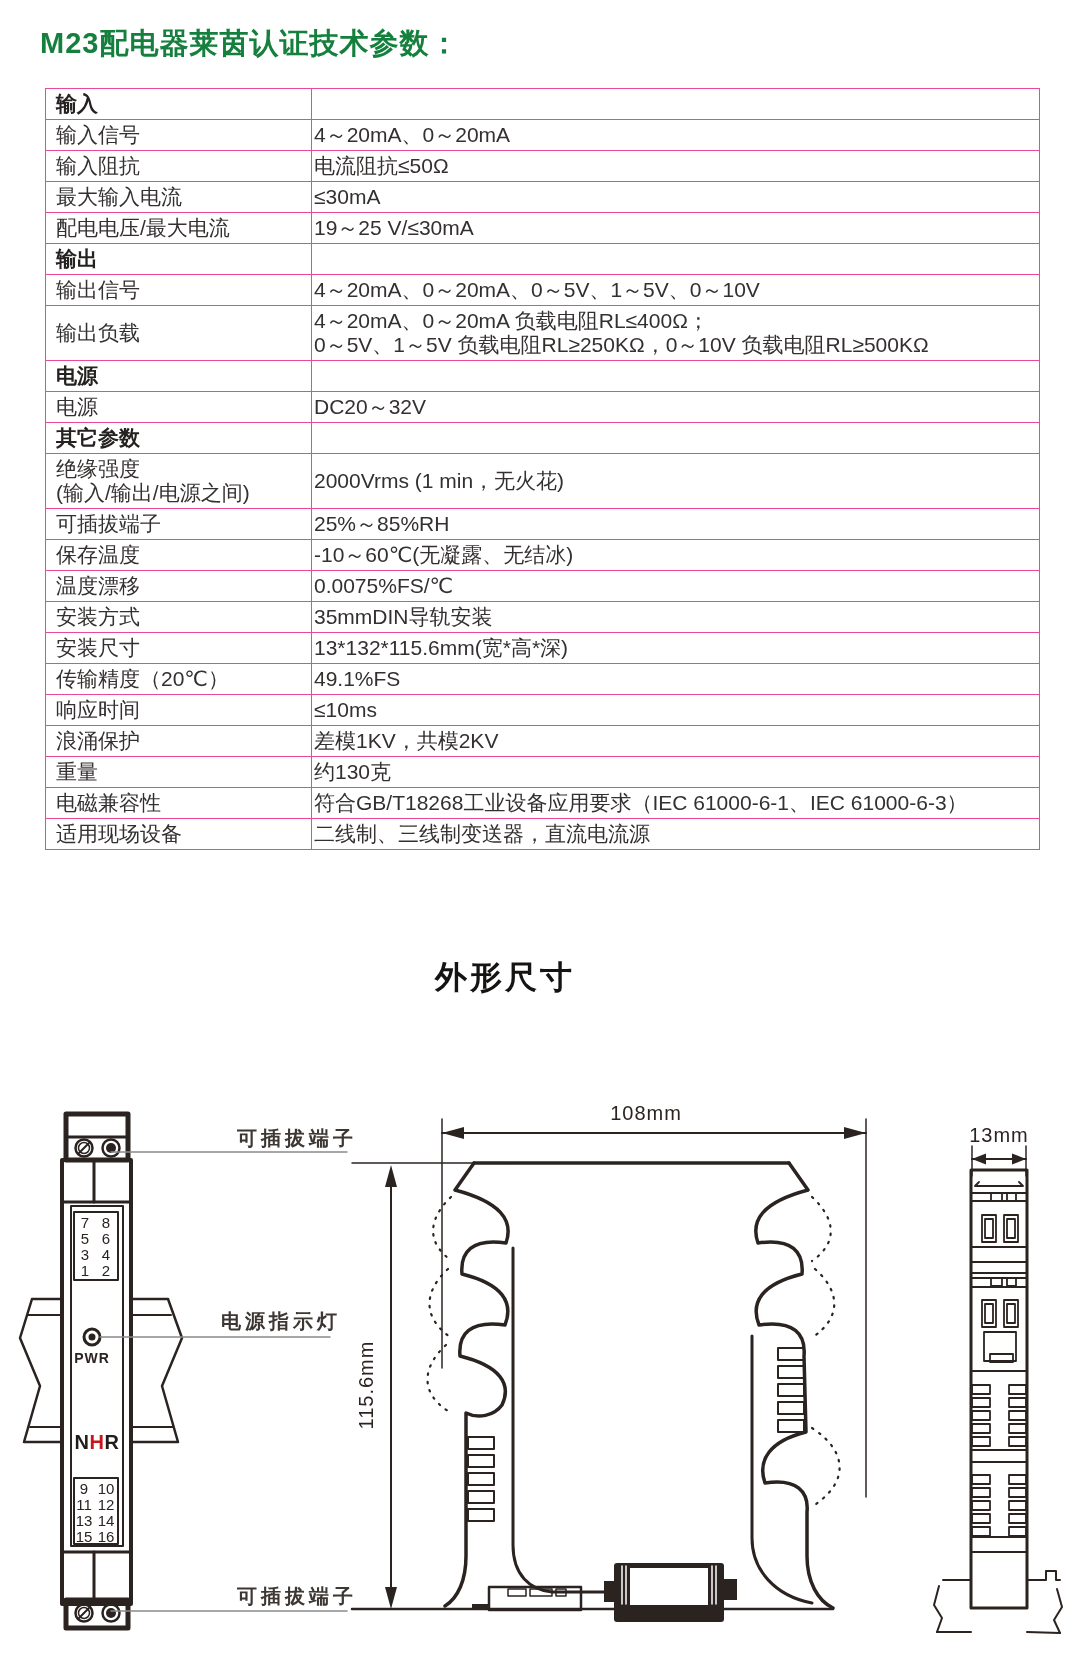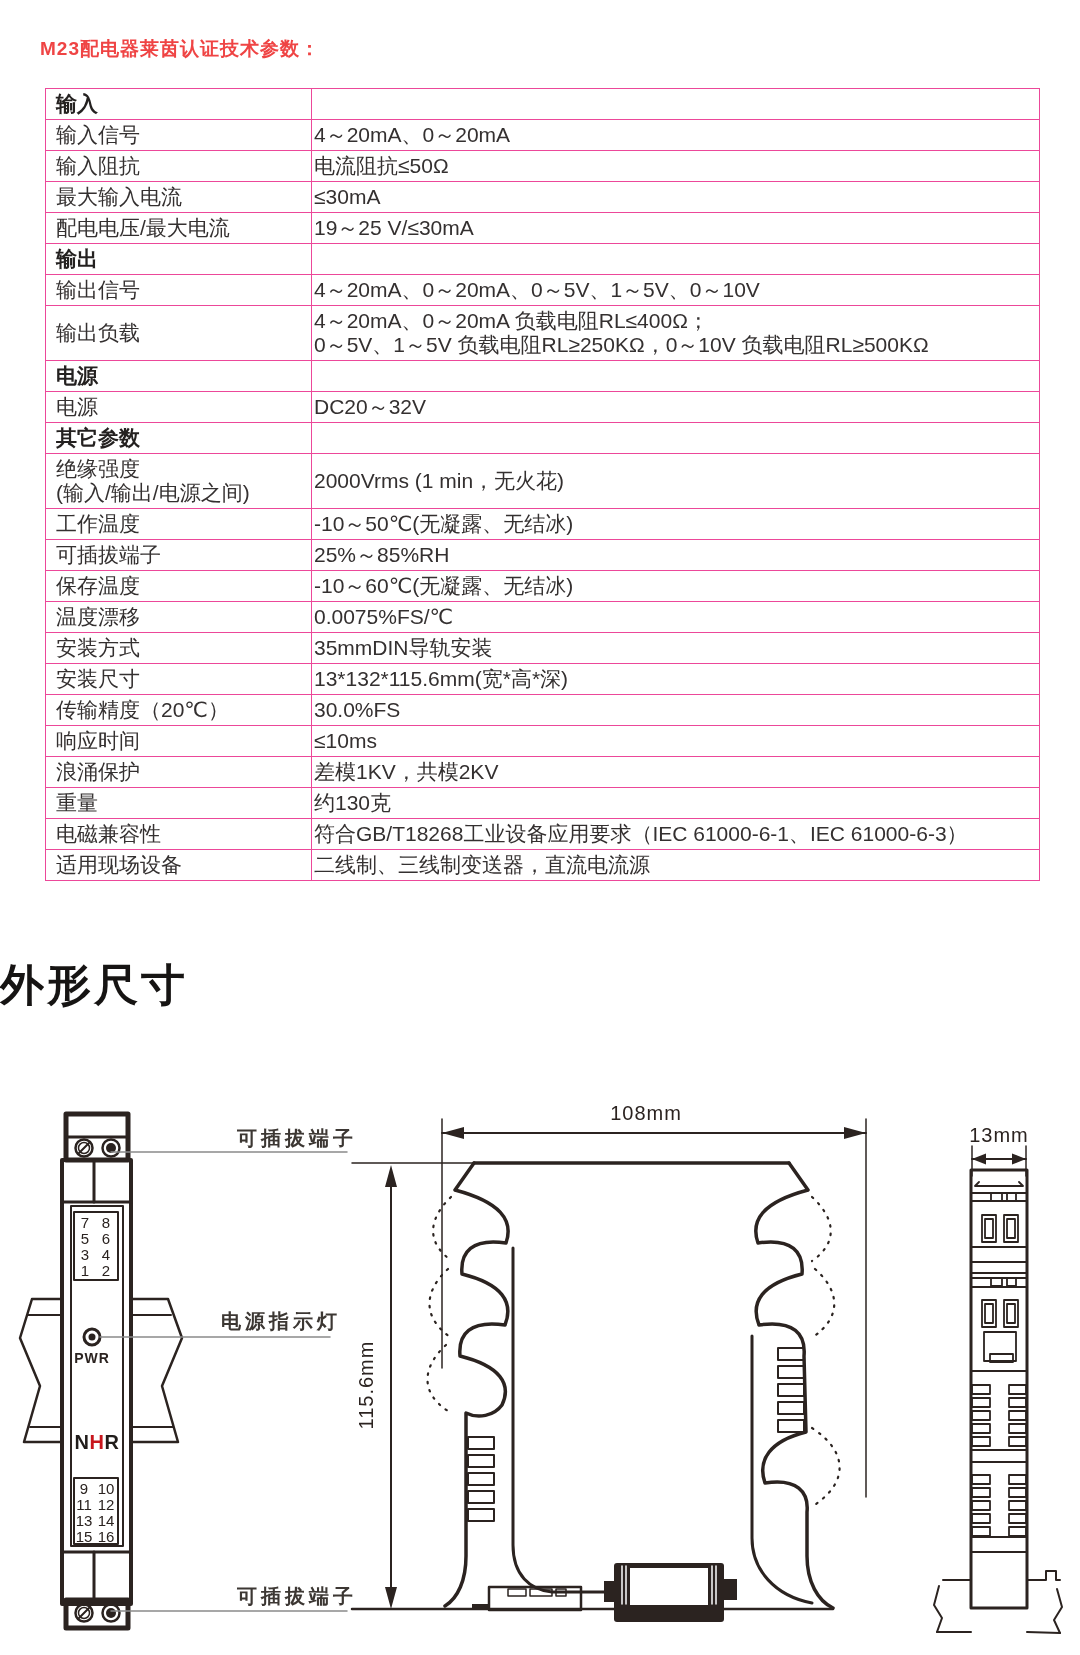--- a/index.html
+++ b/index.html
@@ -1,26 +1,26 @@
 <!DOCTYPE html>
 <html><head>
 <meta charset="utf-8">
 <style>
   html,body{margin:0;padding:0;background:#ffffff;}
   #page{position:relative;width:1080px;height:1655px;background:#fff;overflow:hidden;
         font-family:"Liberation Sans","DejaVu Sans",sans-serif;color:#2f2a28;}
-  #doc-title{position:absolute;left:40px;top:36px;font-size:19px;font-weight:bold;color:#ef4444;letter-spacing:1px;}
+  #doc-title{position:absolute;left:40px;top:24px;font-size:29px;font-weight:bold;color:#15803d;letter-spacing:1px;}
   #spec-table{position:absolute;left:45px;top:88px;width:995px;border-collapse:collapse;table-layout:fixed;}
   #spec-table td{border:1px solid #ec4899;font-size:21px;line-height:24px;padding:3px 8px 3px 10px;
                  white-space:pre-line;color:#343030;vertical-align:middle;}
   #spec-table td.c1{width:247px;}
   #spec-table td.c2{padding-left:2px;}
   #spec-table tr.section td{font-weight:bold;color:#242120;}
-  #shape-heading{position:absolute;left:0;top:956px;width:1010px;
-                 font-size:44px;font-weight:bold;color:#161413;letter-spacing:3px;}
+  #shape-heading{position:absolute;left:0;top:956px;width:1010px;text-align:center;
+                 font-size:32px;font-weight:bold;color:#161413;letter-spacing:3px;}
   #drawing-svg{position:absolute;left:0;top:1030px;}
   .lbl{font-size:20px;font-weight:bold;fill:#3c3733;letter-spacing:4px;}
   .dim{font-size:20px;fill:#2b2320;letter-spacing:1px;}
   .tnum{font-size:15px;fill:#2b2320;}
 </style>
 </head>
 <body>
 
 <div id="page">
 
@@ -86,24 +86,20 @@
           <td class="c2"></td>
         </tr>
 
 
         <tr>
           <td class="c1">绝缘强度
 (输入/输出/电源之间)</td>
           <td class="c2">2000Vrms (1 min，无火花)</td>
         </tr>
 
-        <tr>
-          <td class="c1">工作温度</td>
-          <td class="c2">-10～50℃(无凝露、无结冰)</td>
-        </tr>
 
         <tr>
           <td class="c1">可插拔端子</td>
           <td class="c2">25%～85%RH</td>
         </tr>
 
         <tr>
           <td class="c1">保存温度</td>
           <td class="c2">-10～60℃(无凝露、无结冰)</td>
         </tr>
@@ -118,21 +114,21 @@
           <td class="c2">35mmDIN导轨安装</td>
         </tr>
 
         <tr>
           <td class="c1">安装尺寸</td>
           <td class="c2">13*132*115.6mm(宽*高*深)</td>
         </tr>
 
         <tr>
           <td class="c1">传输精度（20℃）</td>
-          <td class="c2">30.0%FS</td>
+          <td class="c2">49.1%FS</td>
         </tr>
 
         <tr>
           <td class="c1">响应时间</td>
           <td class="c2">≤10ms</td>
         </tr>
 
         <tr>
           <td class="c1">浪涌保护</td>
           <td class="c2">差模1KV，共模2KV</td>

